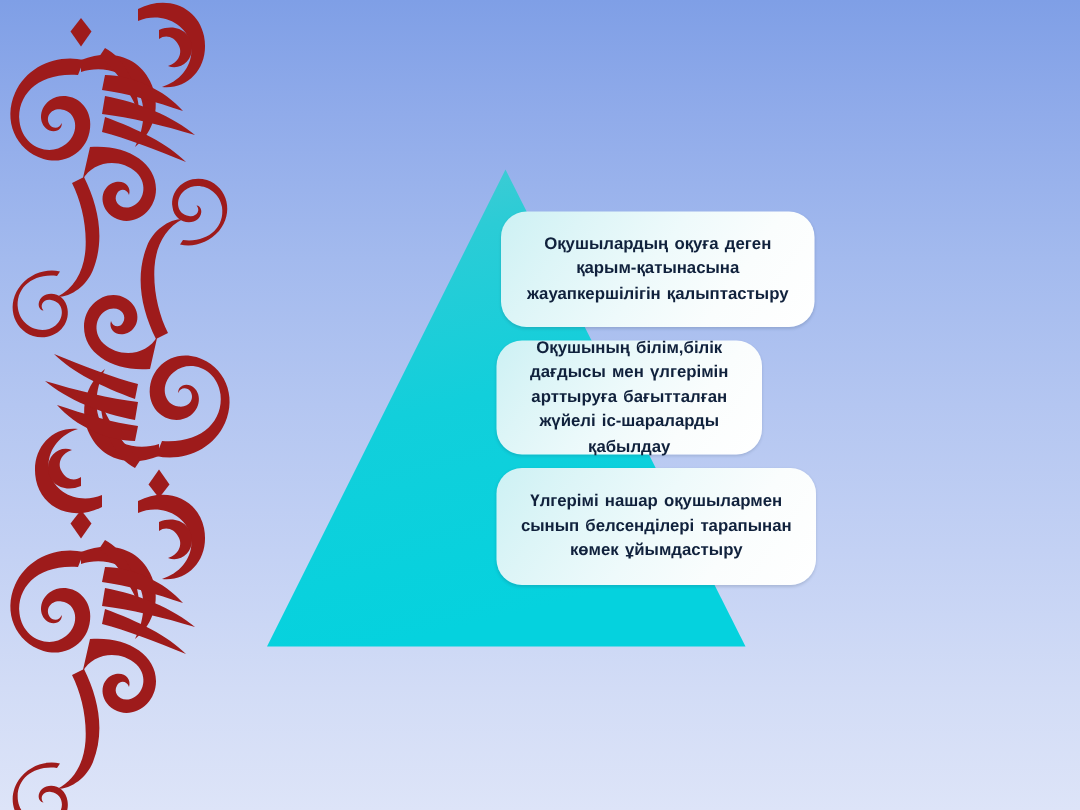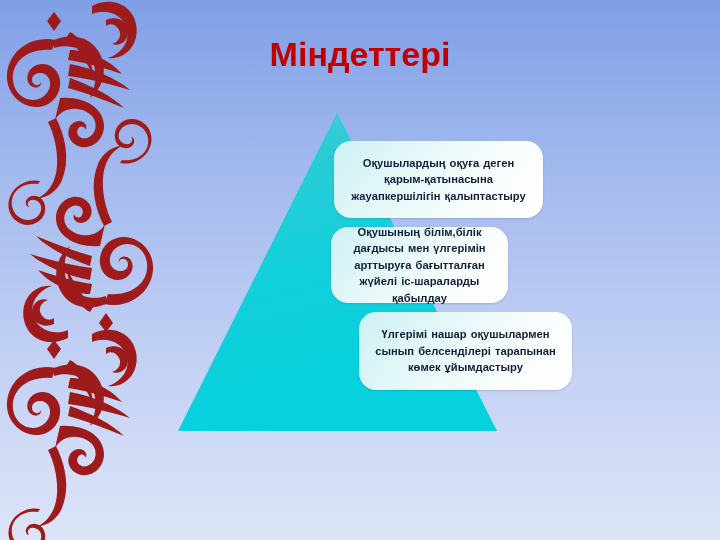--- a/index.html
+++ b/index.html
@@ -85,21 +85,21 @@
     font-weight: bold;
     line-height: 16.5px;
     color: #10213c;
     padding: 0 8px;
     box-sizing: border-box;
     word-spacing: 1px;
   }
 
   #box1 { left: 334px; top: 141px; width: 209px; height: 77px; }
   #box2 { left: 331px; top: 227px; width: 177px; height: 76px; }
-  #box3 { left: 331px; top: 312px; width: 213px; height: 78px; margin-left: 28px; }
+  #box3 { left: 331px; top: 312px; width: 213px; height: 78px; }
 </style>
 </head>
 <body>
 
 <div id="slide">
 
   <svg id="ornament" viewBox="0 0 160 548" xmlns="http://www.w3.org/2000/svg">
     <defs>
       <g id="flourish-motif">
 
@@ -147,21 +147,20 @@
       </g>
 
       <use href="#flourish-motif" x="0" y="320"></use>
 
       <g transform="translate(160,1004) rotate(180)">
         <use href="#flourish-motif" x="0" y="0"></use>
       </g>
     </g>
   </svg>
 
-  <div id="title">Міндеттері</div>
 
   <svg id="pyramid" viewBox="0 0 340 334" xmlns="http://www.w3.org/2000/svg">
     <defs>
       <linearGradient id="pyrGrad" x1="0" y1="0" x2="0.25" y2="1">
         <stop offset="0%" stop-color="#4DCBD2"></stop>
         <stop offset="22%" stop-color="#2BCCD6"></stop>
         <stop offset="55%" stop-color="#12CFDB"></stop>
         <stop offset="100%" stop-color="#05D2DE"></stop>
       </linearGradient>
     </defs>

